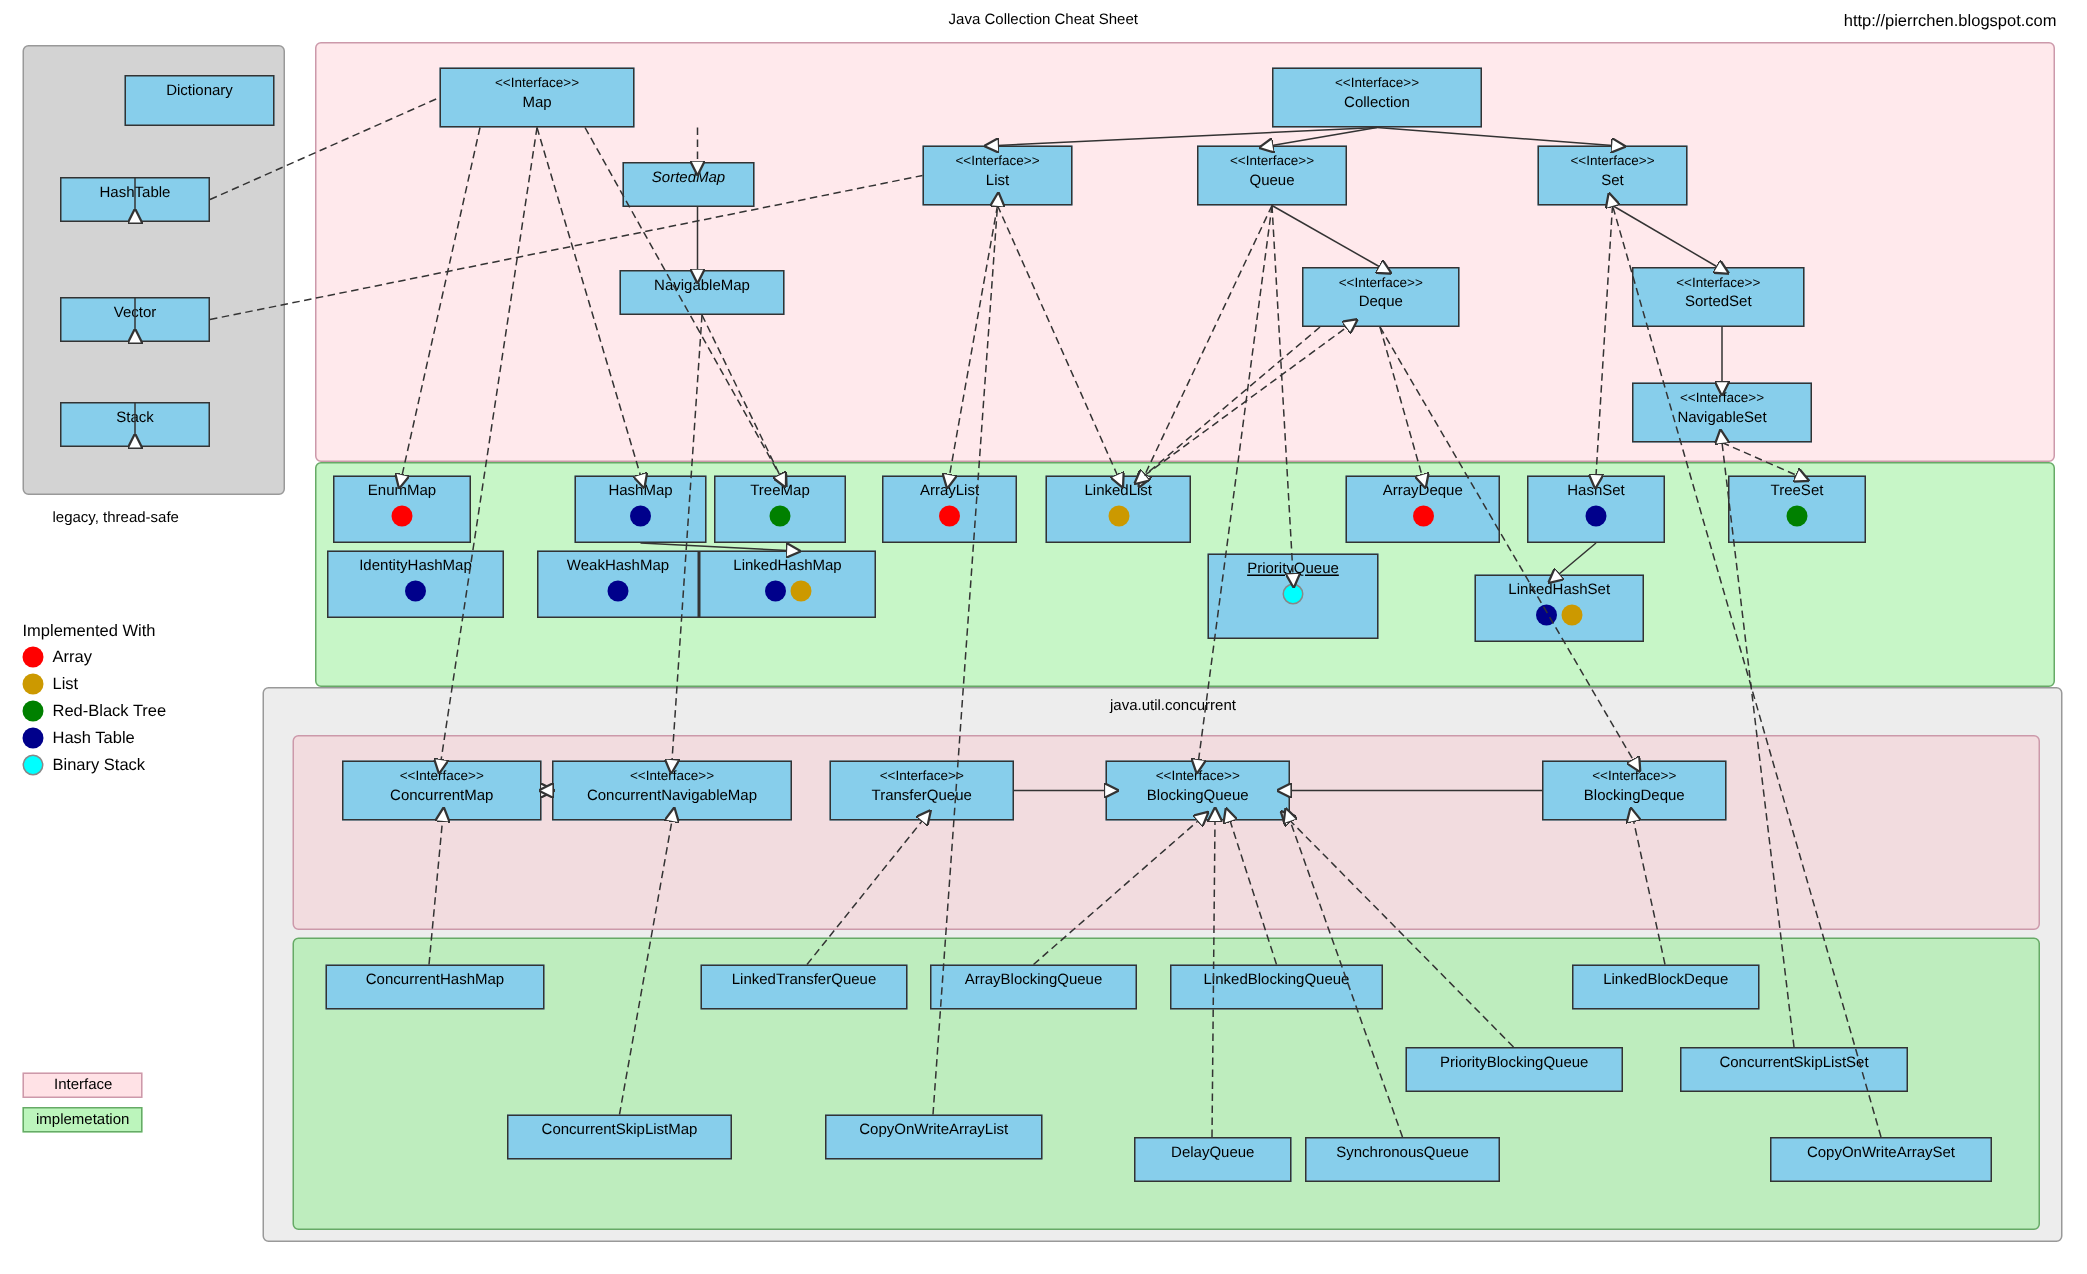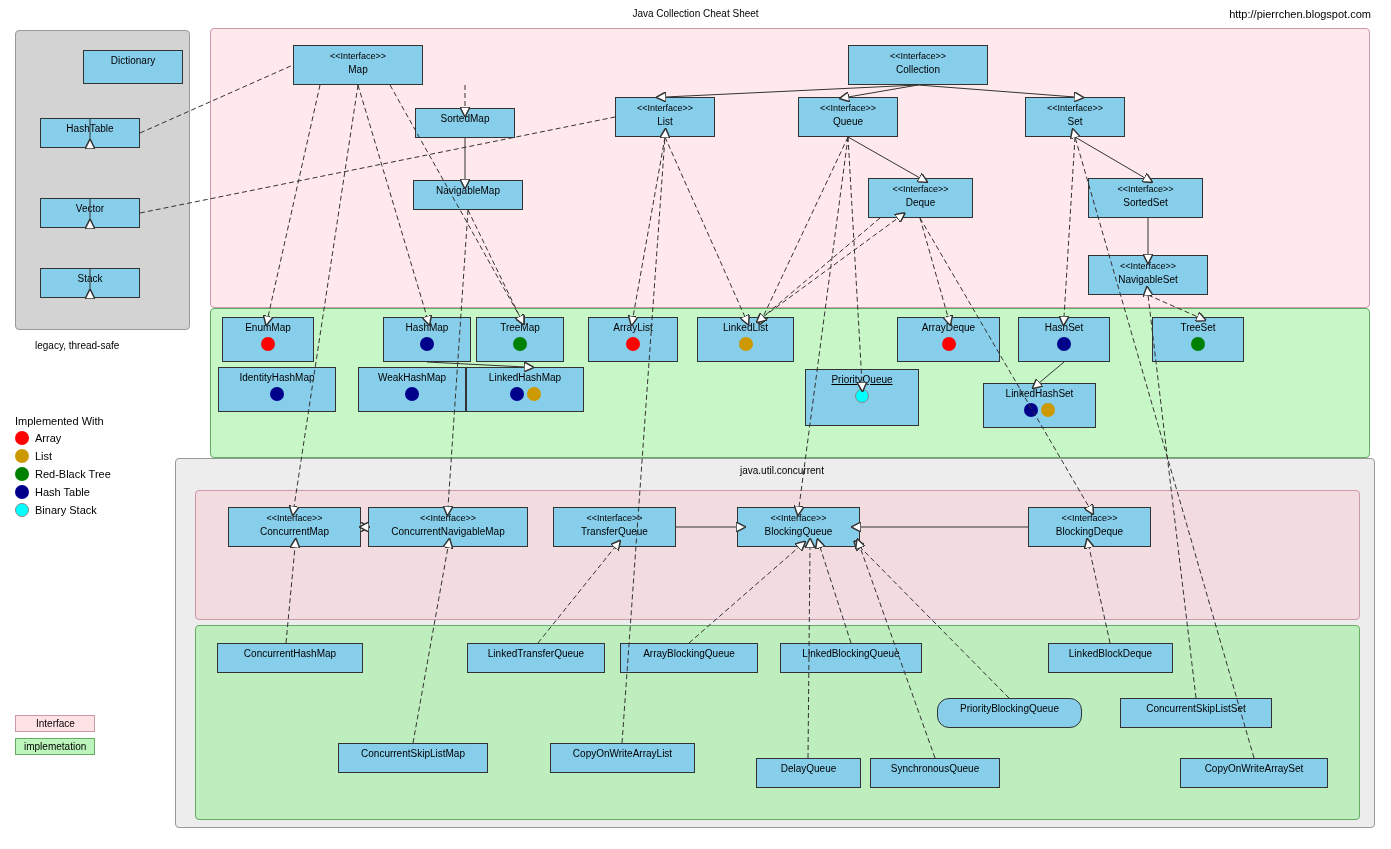--- a/index.html
+++ b/index.html
@@ -173,21 +173,21 @@
 <div class="region-label" style="top:465px; left:740px;">java.util.concurrent</div>
 
 <div class="uml-box" style="top:50px;left:43px;width:100px;height:34px;margin-left:40px;">Dictionary</div>
 <div class="uml-box" style="top:118px;left:40px;width:100px;height:30px;">HashTable</div>
 <div class="uml-box" style="top:198px;left:40px;width:100px;height:30px;">Vector</div>
 <div class="uml-box" style="top:268px;left:40px;width:100px;height:30px;">Stack</div>
 
 <div class="uml-box" style="top:45px;left:293px;width:130px;height:40px;"><span style="font-size:9px">&lt;&lt;Interface&gt;&gt;</span><br>Map</div>
 <div class="uml-box" style="top:45px;left:848px;width:140px;height:40px;"><span style="font-size:9px">&lt;&lt;Interface&gt;&gt;</span><br>Collection</div>
 
-<div class="uml-box" style="top:108px;left:415px;width:100px;height:30px;">SortedMap</div>
+<div class="uml-box" style="top:108px;left:415px;width:88px;height:30px;font-style:italic;">SortedMap</div>
 <div class="uml-box" style="top:97px;left:615px;width:100px;height:40px;"><span style="font-size:9px">&lt;&lt;Interface&gt;&gt;</span><br>List</div>
 <div class="uml-box" style="top:97px;left:798px;width:100px;height:40px;"><span style="font-size:9px">&lt;&lt;Interface&gt;&gt;</span><br>Queue</div>
 <div class="uml-box" style="top:97px;left:1025px;width:100px;height:40px;"><span style="font-size:9px">&lt;&lt;Interface&gt;&gt;</span><br>Set</div>
 
 <div class="uml-box" style="top:180px;left:413px;width:110px;height:30px;">NavigableMap</div>
 <div class="uml-box" style="top:178px;left:868px;width:105px;height:40px;"><span style="font-size:9px">&lt;&lt;Interface&gt;&gt;</span><br>Deque</div>
 <div class="uml-box" style="top:178px;left:1088px;width:115px;height:40px;"><span style="font-size:9px">&lt;&lt;Interface&gt;&gt;</span><br>SortedSet</div>
 <div class="uml-box" style="top:255px;left:1088px;width:120px;height:40px;"><span style="font-size:9px">&lt;&lt;Interface&gt;&gt;</span><br>NavigableSet</div>
 
 <div class="uml-box" style="top:317px;left:222px;width:92px;height:45px;">EnumMap<div class="dots-row">
@@ -237,21 +237,21 @@
 <div class="uml-box" style="top:507px;left:368px;width:160px;height:40px;"><span style="font-size:9px">&lt;&lt;Interface&gt;&gt;</span><br>ConcurrentNavigableMap</div>
 <div class="uml-box" style="top:507px;left:553px;width:123px;height:40px;"><span style="font-size:9px">&lt;&lt;Interface&gt;&gt;</span><br>TransferQueue</div>
 <div class="uml-box" style="top:507px;left:737px;width:123px;height:40px;"><span style="font-size:9px">&lt;&lt;Interface&gt;&gt;</span><br>BlockingQueue</div>
 <div class="uml-box" style="top:507px;left:1028px;width:123px;height:40px;"><span style="font-size:9px">&lt;&lt;Interface&gt;&gt;</span><br>BlockingDeque</div>
 
 <div class="uml-box" style="top:643px;left:217px;width:146px;height:30px;">ConcurrentHashMap</div>
 <div class="uml-box" style="top:643px;left:467px;width:138px;height:30px;">LinkedTransferQueue</div>
 <div class="uml-box" style="top:643px;left:620px;width:138px;height:30px;">ArrayBlockingQueue</div>
 <div class="uml-box" style="top:643px;left:780px;width:142px;height:30px;">LinkedBlockingQueue</div>
 <div class="uml-box" style="top:643px;left:1048px;width:125px;height:30px;">LinkedBlockDeque</div>
-<div class="uml-box" style="top:698px;left:937px;width:145px;height:30px;border-radius:12px;">PriorityBlockingQueue</div>
+<div class="uml-box" style="top:698px;left:937px;width:145px;height:30px;">PriorityBlockingQueue</div>
 <div class="uml-box" style="top:698px;left:1120px;width:152px;height:30px;">ConcurrentSkipListSet</div>
 <div class="uml-box" style="top:743px;left:338px;width:150px;height:30px;">ConcurrentSkipListMap</div>
 <div class="uml-box" style="top:743px;left:550px;width:145px;height:30px;">CopyOnWriteArrayList</div>
 <div class="uml-box" style="top:758px;left:756px;width:105px;height:30px;">DelayQueue</div>
 <div class="uml-box" style="top:758px;left:870px;width:130px;height:30px;">SynchronousQueue</div>
 <div class="uml-box" style="top:758px;left:1180px;width:148px;height:30px;">CopyOnWriteArraySet</div>
 
 <div class="legend">
   <div class="legend-title">Implemented With</div>
   <div class="legend-item">

